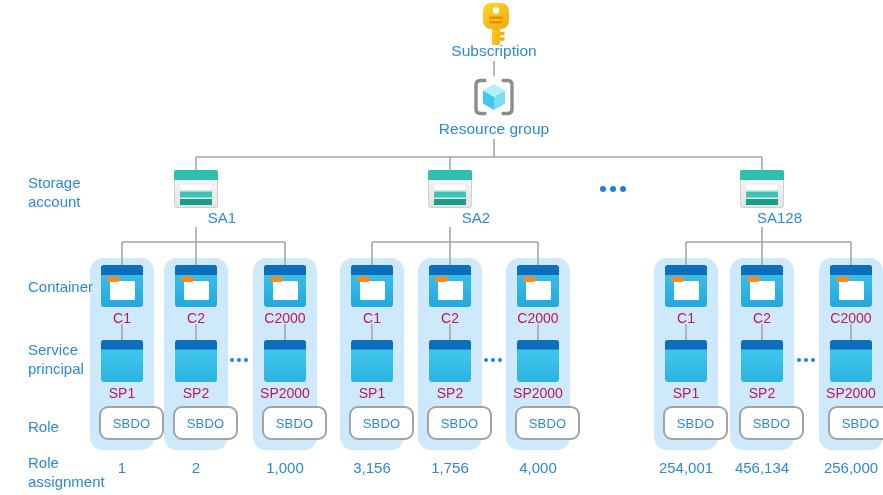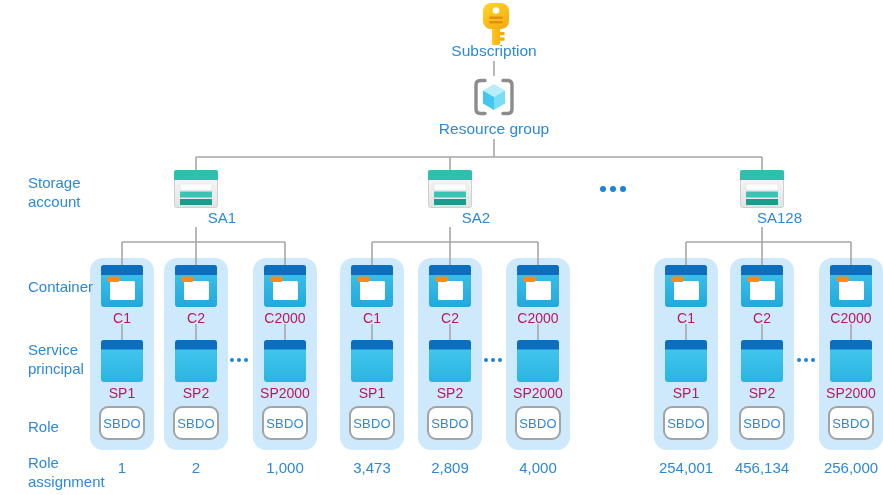--- a/index.html
+++ b/index.html
@@ -15,21 +15,21 @@
   .content-layer{z-index:3;}
   .card{
     position:absolute;width:64px;height:192px;top:258px;
     background:#CDE9FB;border-radius:13px;
   }
   .node-icon{position:absolute;width:42px;height:42px;}
   .node-label{position:absolute;width:64px;text-align:center;color:#be185d;font-size:14px;}
   .sa-icon{position:absolute;width:44px;height:38px;top:170px;}
   .sa-label{position:absolute;width:80px;top:209px;text-align:right;color:#2C89D8;font-size:15px;}
   .sbdo{
-    position:absolute;width:46px;height:34px;box-sizing:border-box;
+    position:absolute;width:65px;height:34px;box-sizing:border-box;
     background:#ffffff;border:2px solid #A3A3A3;border-radius:9px;
     display:flex;align-items:center;justify-content:center;
     color:#2C89D8;font-size:13px;letter-spacing:0.2px;
   }
   .assign{position:absolute;width:80px;top:459px;text-align:center;color:#2C89D8;font-size:15px;}
   .dots{position:absolute;display:flex;align-items:center;}
   .dots span{display:block;border-radius:50%;background:#1B83DC;}
   .dots.big span{width:6px;height:6px;margin:0 2px;}
   .dots.small span{width:4px;height:4px;margin:0 1.5px;}
   .top-label{position:absolute;text-align:center;color:#2C89D8;font-size:15.5px;}
@@ -239,32 +239,32 @@
 
     <svg class="node-icon" style="left:351px;top:265px">
         <use href="#icon-container"></use>
       </svg>
     <div class="node-label" style="left:340px;top:310px">C1</div>
     <svg class="node-icon" style="left:351px;top:340px">
         <use href="#icon-sp"></use>
       </svg>
     <div class="node-label" style="left:340px;top:385px">SP1</div>
     <div class="sbdo" style="left:349px;top:406px">SBDO</div>
-    <div class="assign" style="left:332px">3,473</div>
+    <div class="assign" style="left:332px">3,156</div>
 
     <svg class="node-icon" style="left:429px;top:265px">
         <use href="#icon-container"></use>
       </svg>
     <div class="node-label" style="left:418px;top:310px">C2</div>
     <svg class="node-icon" style="left:429px;top:340px">
         <use href="#icon-sp"></use>
       </svg>
     <div class="node-label" style="left:418px;top:385px">SP2</div>
     <div class="sbdo" style="left:427px;top:406px">SBDO</div>
-    <div class="assign" style="left:410px">2,809</div>
+    <div class="assign" style="left:410px">1,756</div>
 
     <svg class="node-icon" style="left:517px;top:265px">
         <use href="#icon-container"></use>
       </svg>
     <div class="node-label" style="left:506px;top:310px">C2000</div>
     <svg class="node-icon" style="left:517px;top:340px">
         <use href="#icon-sp"></use>
       </svg>
     <div class="node-label" style="left:506px;top:385px">SP2000</div>
     <div class="sbdo" style="left:515px;top:406px">SBDO</div>

